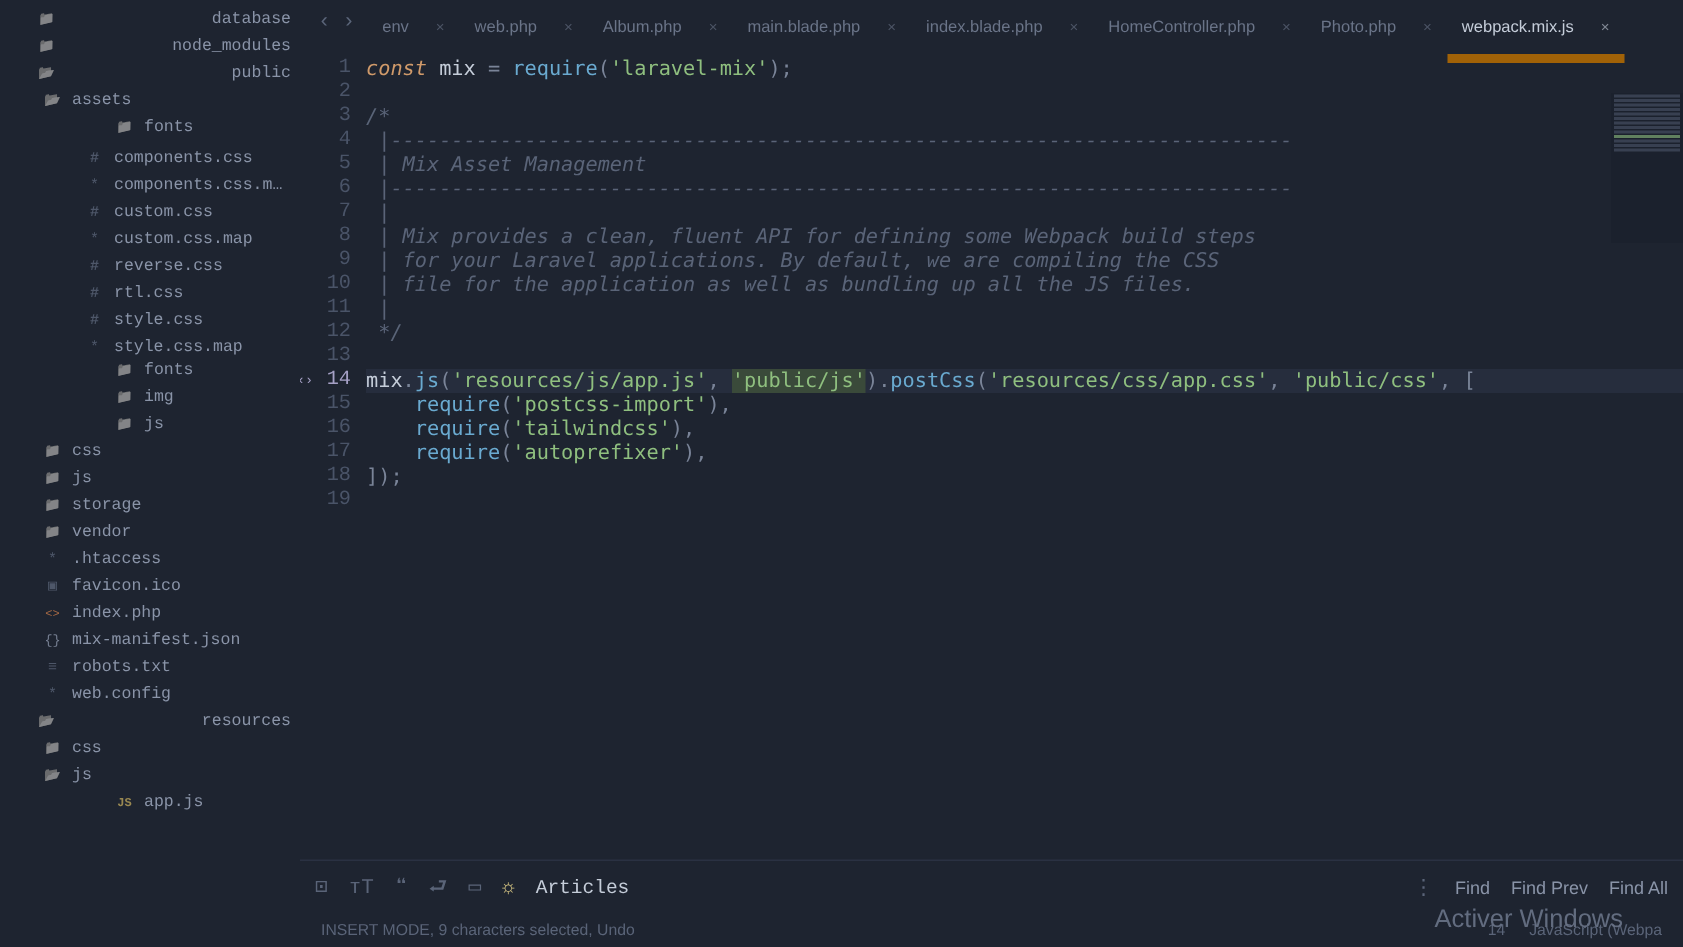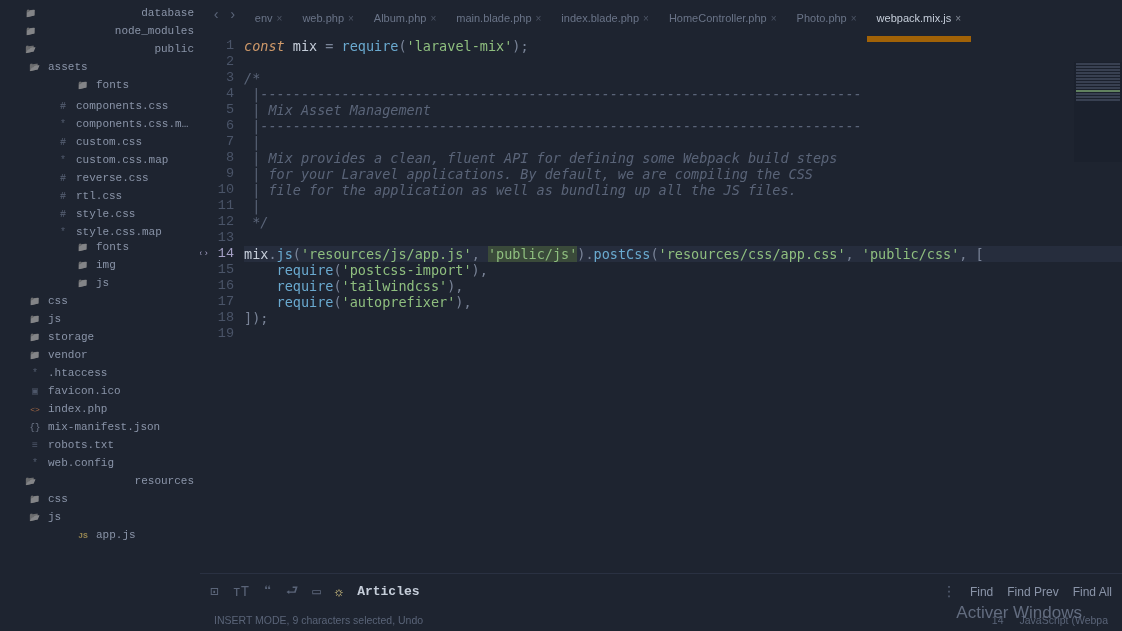--- a/index.html
+++ b/index.html
@@ -53,21 +53,21 @@
 .editor-area { flex: 1; display: flex; flex-direction: column; background: #1e2430; position: relative; }
 .tabs-row { display: flex; align-items: center; height: 30px; padding: 0 6px; gap: 2px; }
 .nav-arrows { display: flex; gap: 8px; padding: 0 6px; color: #5a6478; font-size: 14px; }
 .tab {
   display: flex;
   align-items: center;
   padding: 18px 10px;
   height: 100%;
   color: #6a7488;
   font-size: 11px;
-  gap: 4px;
+  gap: 18px;
   cursor: pointer;
   font-family: -apple-system, Arial, sans-serif;
 }
 .tab .close { font-size: 10px; opacity: 0.6; }
 .tab.active { color: #c5cdd9; border-bottom: 6px solid #a16207; }
 .editor-body { flex: 1; display: flex; font-size: 13.5px; line-height: 16px; overflow: hidden; position: relative; }
 .gutter {
   width: 44px;
   text-align: right;
   padding-right: 10px;
@@ -118,21 +118,21 @@
   align-items: center;
   padding: 0 10px;
   gap: 14px;
   color: #8a94a8;
   font-size: 13px;
   border-top: 1px solid #2a3142;
 }
 .find-bar .spacer { flex: 1; }
 .find-bar .btn { color: #8a94a8; cursor: pointer; font-family: -apple-system, Arial, sans-serif; font-size: 12px; }
 .find-bar .icon-btn { color: #5a6478; cursor: pointer; font-size: 14px; }
-.find-bar .articles { color: #c5cdd9; font-weight: 700; }
+.find-bar .articles { color: #c5cdd9; font-weight: 400; }
 .find-bar .bulb { color: #d0c080; }
 
 .status-bar {
   height: 22px;
   display: flex;
   align-items: center;
   padding: 0 14px;
   font-size: 10.5px;
   color: #5a6478;
   font-family: -apple-system, Arial, sans-serif;

